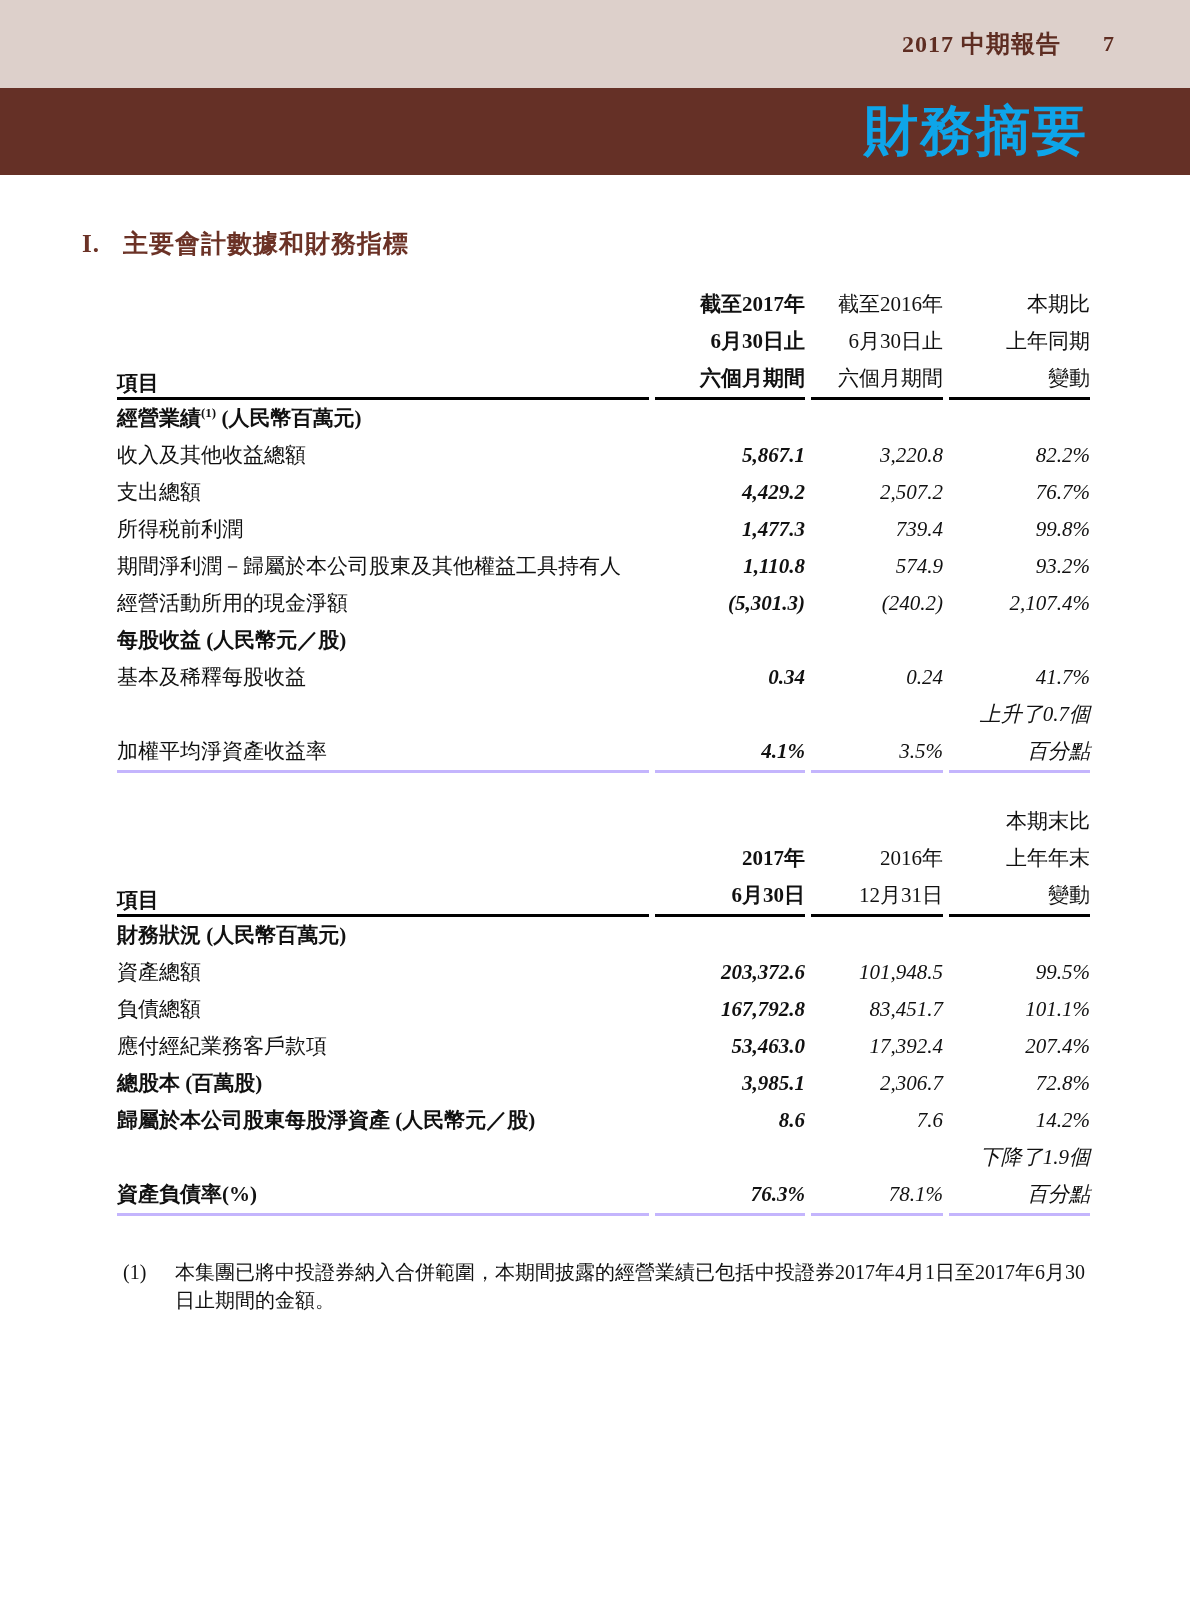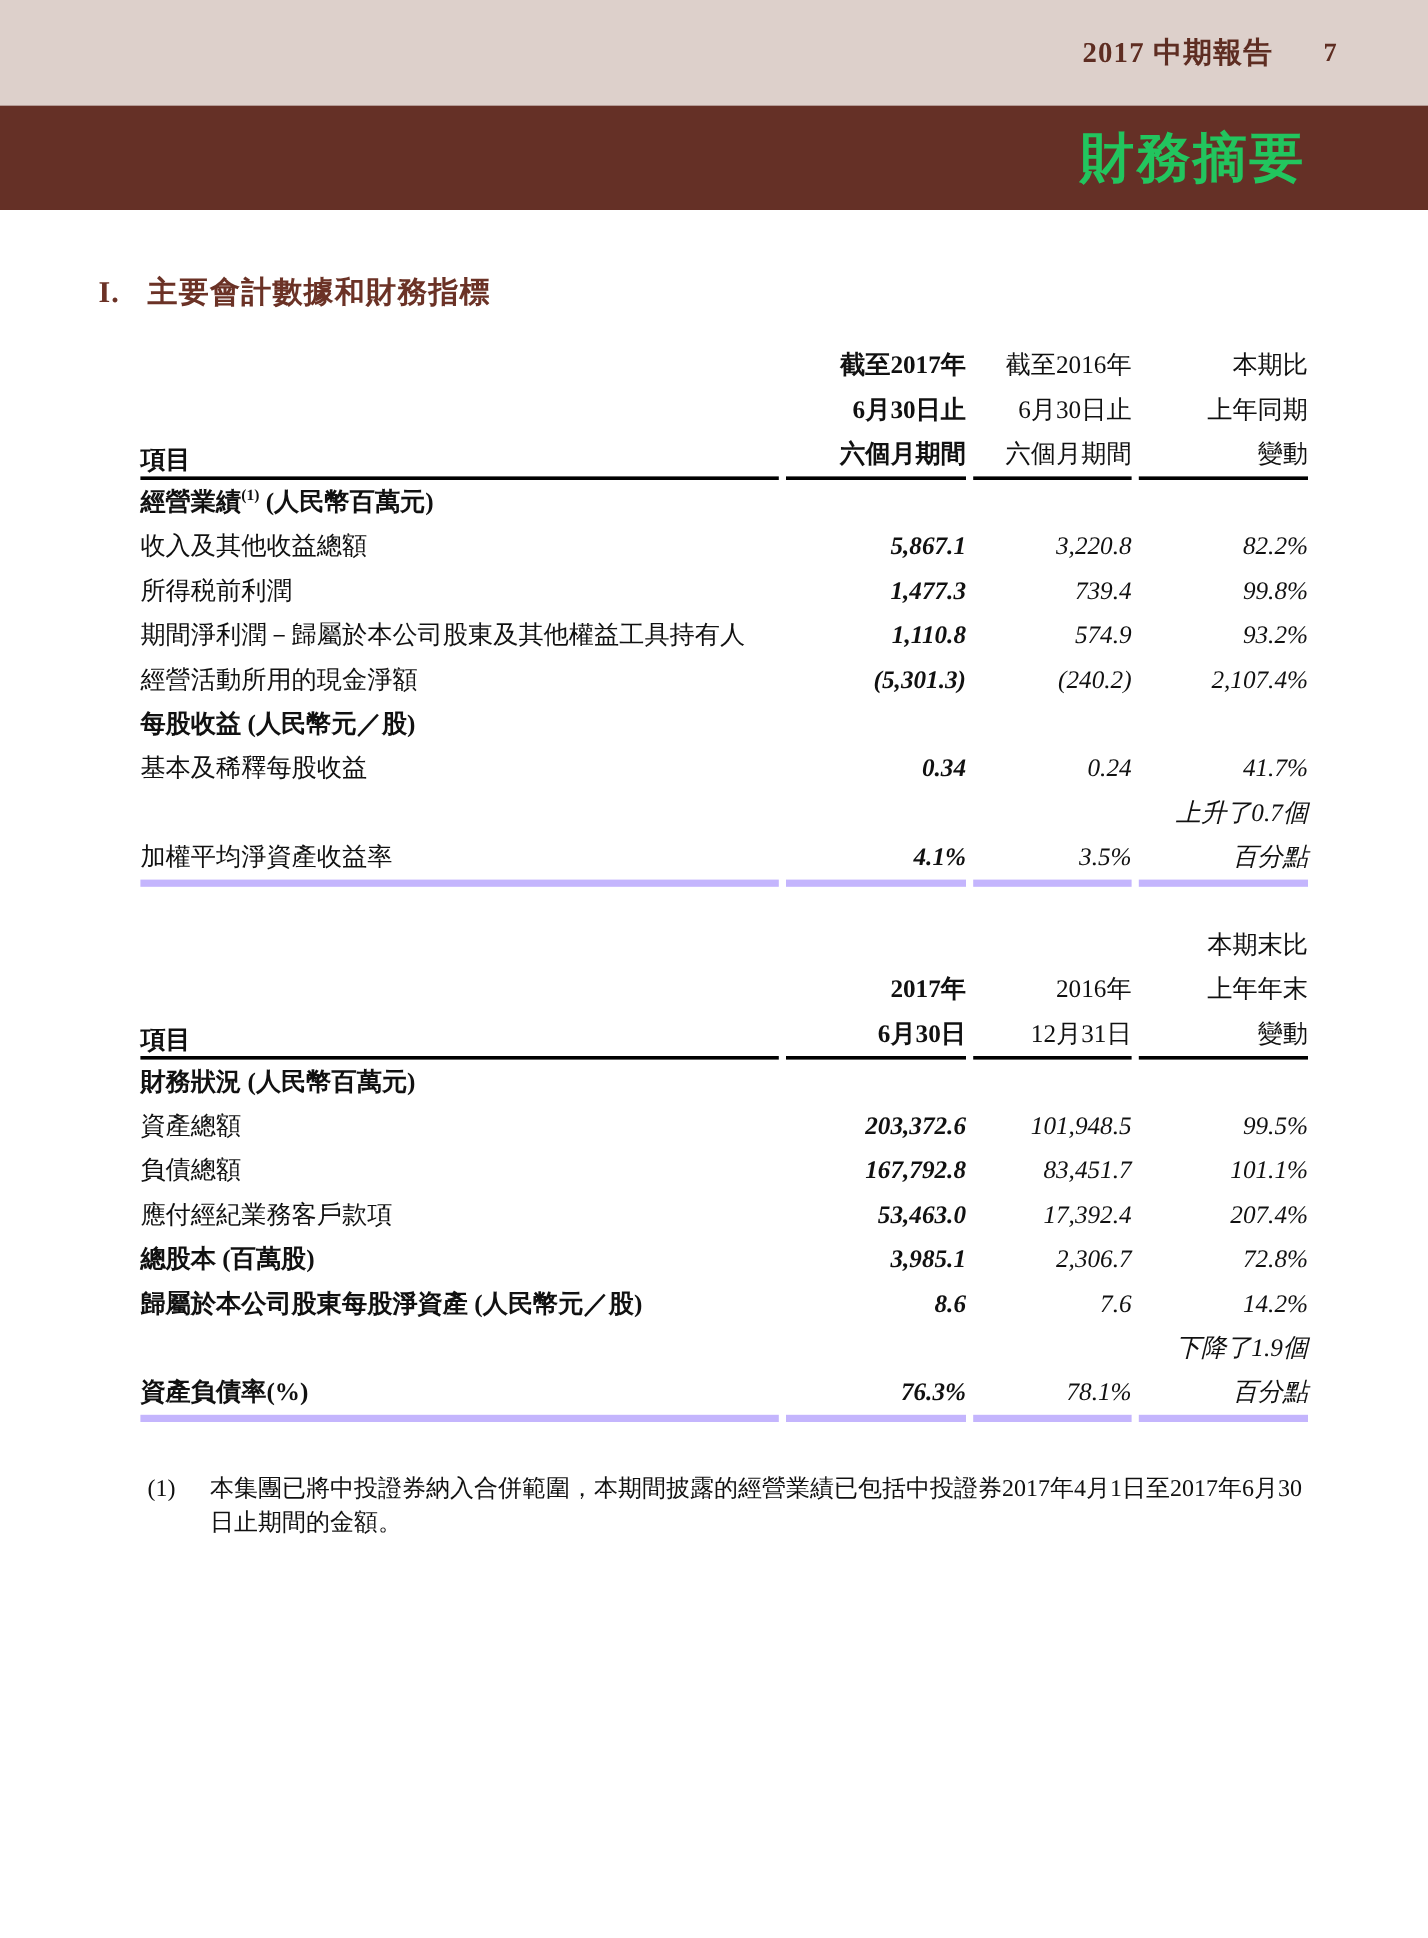--- a/index.html
+++ b/index.html
@@ -23,21 +23,21 @@
   }
   .topbar .page-num {
     font-size:22px; font-weight:bold; color:#5e2d22; margin-left:42px;
   }
   .banner {
     height:87px; background:#653026;
     display:flex; align-items:center; justify-content:flex-end;
     padding-right:102px; box-sizing:border-box;
   }
   .banner .banner-title {
-    font-size:45px; font-weight:bold; color:#22c55e; letter-spacing:2px;font-family:Liberation Mono, monospace;
+    font-size:54px; font-weight:bold; color:#0ea5e9; letter-spacing:2px;font-family:Liberation Mono, monospace;
   }
 
   
   .section-heading {
     margin-top:52px; padding-left:82px;
     display:flex; align-items:baseline;
     color:#6b3226; font-weight:bold; font-size:25px; letter-spacing:1px;
   }
   .section-heading .numeral { width:41px; }
 
@@ -64,21 +64,21 @@
 
   table.fin td {
     padding:7px 0 7px 0; line-height:23px;
     vertical-align:bottom;
   }
   table.fin td.label { text-align:left; }
   table.fin td.num { text-align:right; font-variant-numeric:tabular-nums;font-style:italic; }
   table.fin td.v1 { font-weight:bold; }
   table.fin tr.section td.label { font-weight:bold; }
   table.fin tr.boldlabel td.label { font-weight:bold; }
-  table.fin tr.last td { border-bottom:6px solid #c4b5fd; }
+  table.fin tr.last td { border-bottom:3px solid #c4b5fd; }
   table.fin sup { font-size:13px; vertical-align:super; line-height:0; }
 
   .table-gap { height:30px; }
   #table1 { margin-top:26px; }
 
   
   .footnote {
     margin-top:42px; margin-left:123px; width:967px;
     display:flex; font-size:20px; line-height:28px;
   }
@@ -135,20 +135,26 @@
         <td class="num v2"></td>
         <td class="num chg"></td>
       </tr>
       <tr class="">
         <td class="label">收入及其他收益總額</td>
         <td class="num v1">5,867.1</td>
         <td class="num v2">3,220.8</td>
         <td class="num chg">82.2%</td>
       </tr>
       <tr class="">
+        <td class="label">支出總額</td>
+        <td class="num v1">4,429.2</td>
+        <td class="num v2">2,507.2</td>
+        <td class="num chg">76.7%</td>
+      </tr>
+      <tr class="">
         <td class="label">所得税前利潤</td>
         <td class="num v1">1,477.3</td>
         <td class="num v2">739.4</td>
         <td class="num chg">99.8%</td>
       </tr>
       <tr class="">
         <td class="label">期間淨利潤－歸屬於本公司股東及其他權益工具持有人</td>
         <td class="num v1">1,110.8</td>
         <td class="num v2">574.9</td>
         <td class="num chg">93.2%</td>

